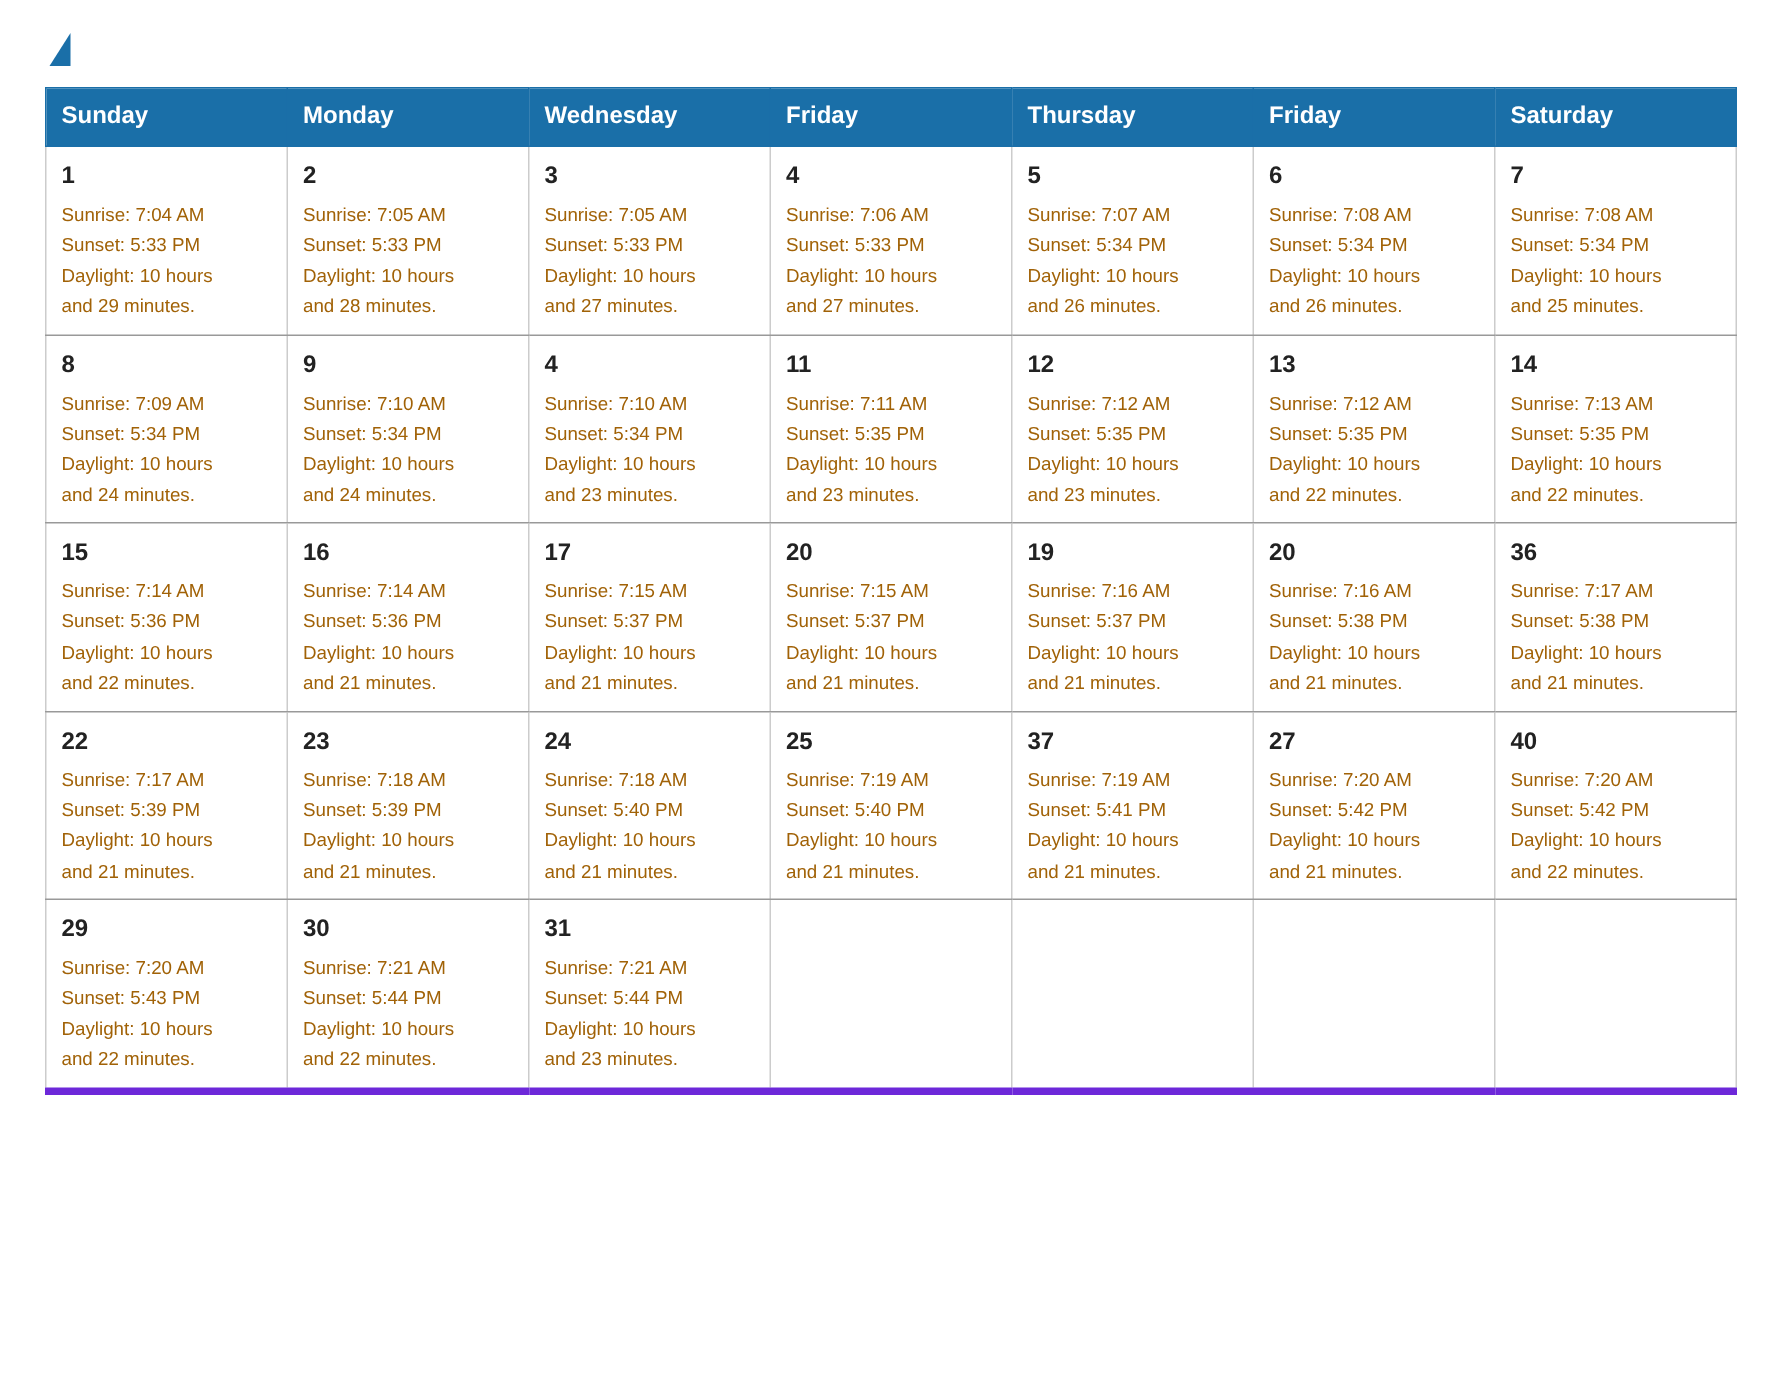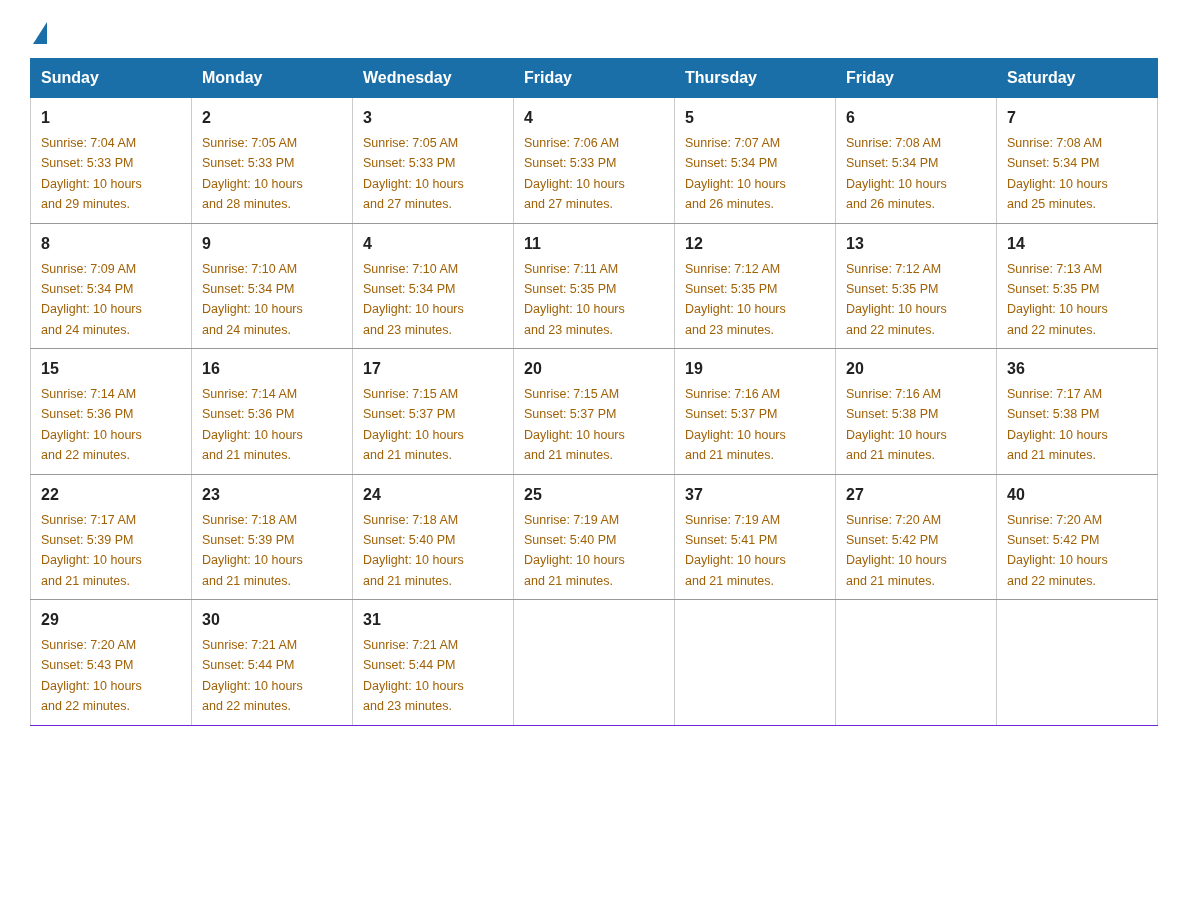--- a/index.html
+++ b/index.html
@@ -95,21 +95,21 @@
     }
     .day-info {
       font-size: 12.5px;
       color: #a16207;
       line-height: 1.55;
     }
     .empty-cell {
       background: #fff;
     }
     .calendar tbody tr:last-child td {
-      border-bottom: 1px solid #6d28d9;
+      border-bottom: 5px solid #6d28d9;
     }
   </style>
 </head>
 <body>
 
 <div class="header-area">
   <div class="logo">
     <div class="logo-top">
       <span class="logo-general"></span>
       <div class="logo-triangle"></div>

